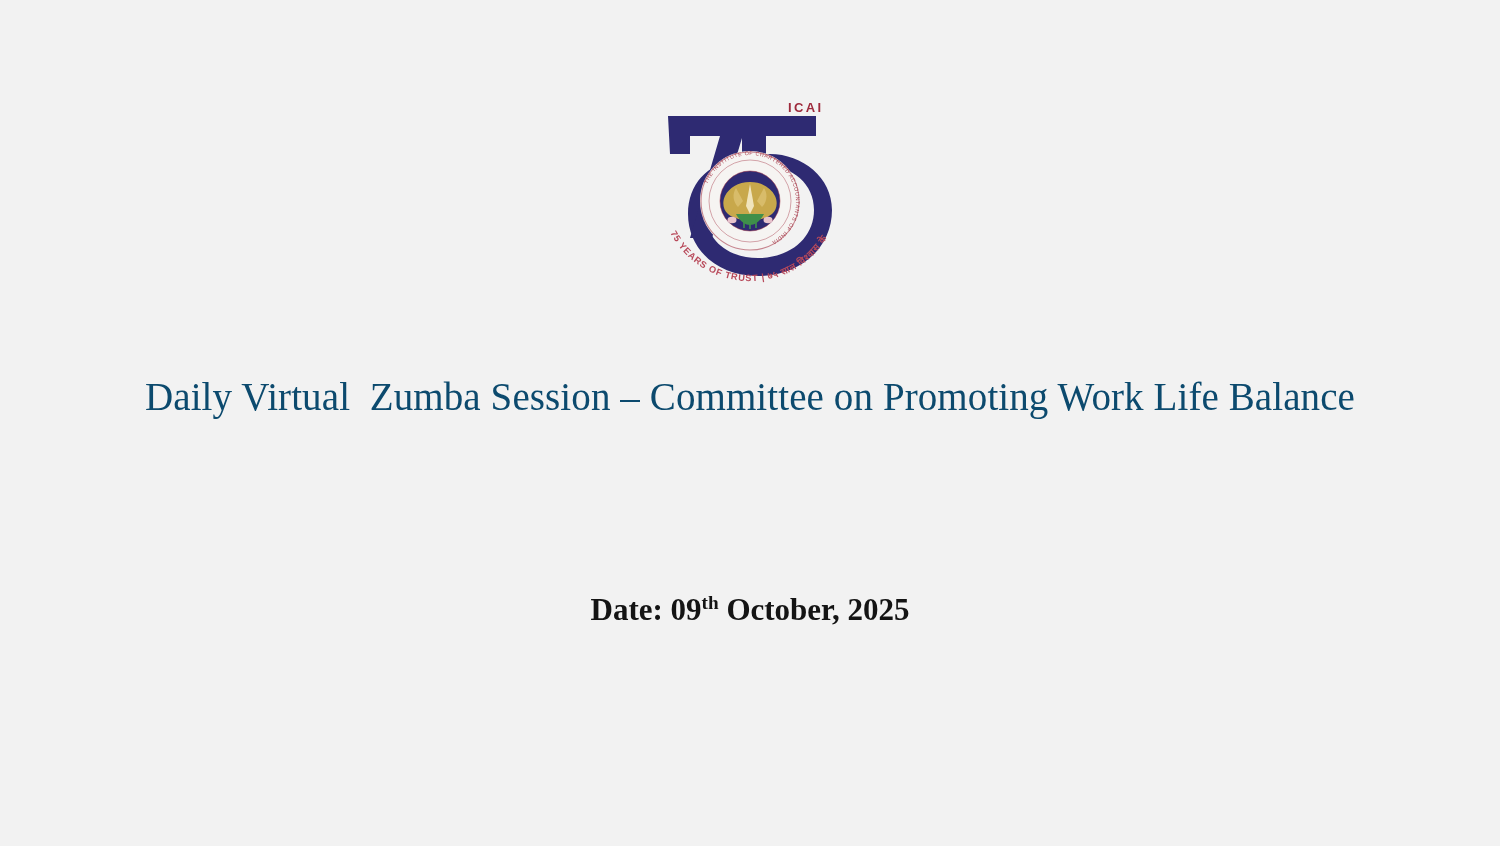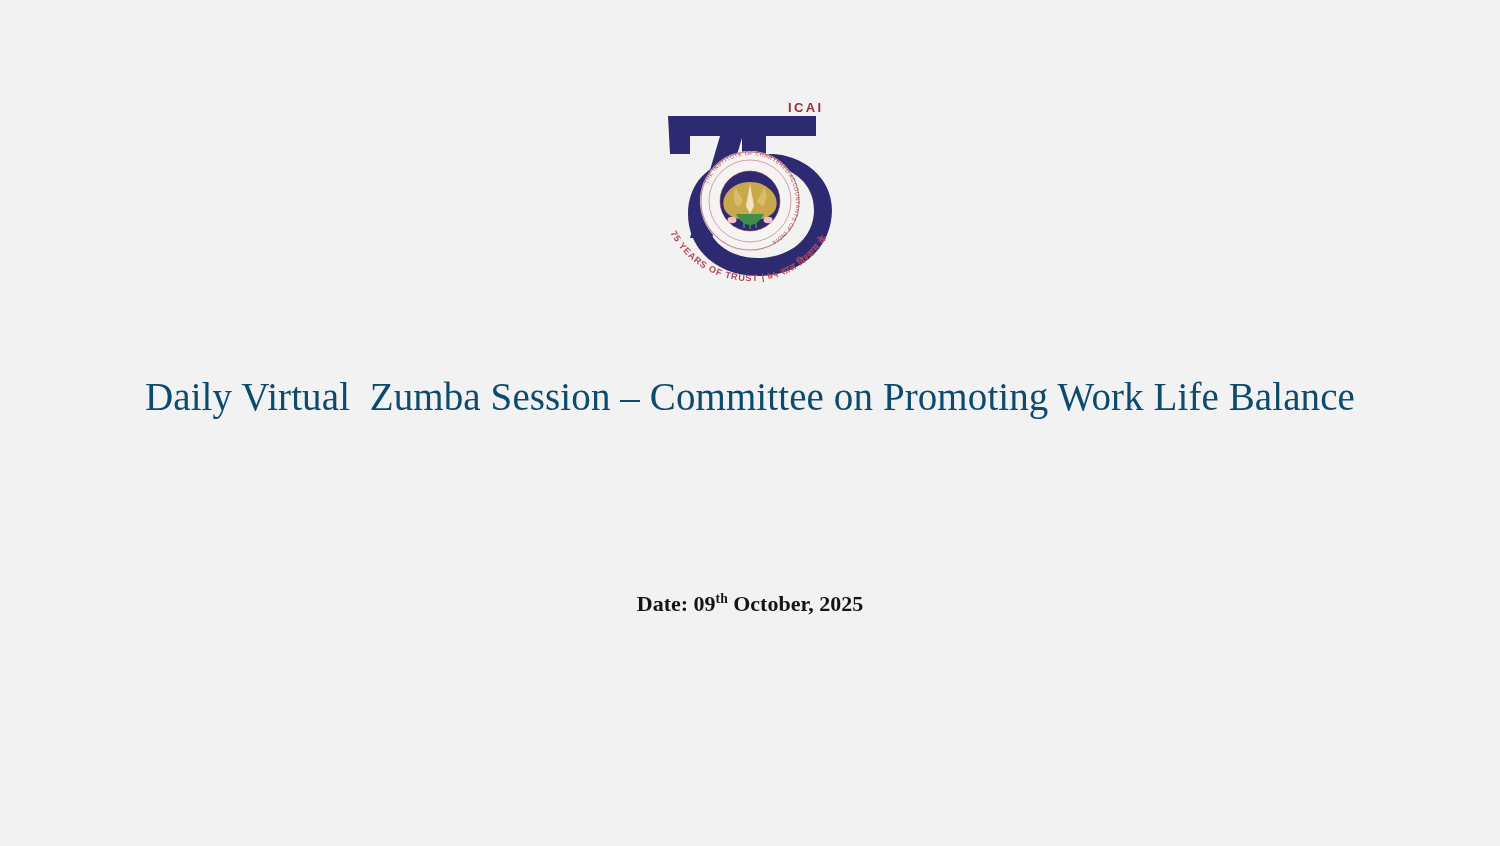--- a/index.html
+++ b/index.html
@@ -65,21 +65,21 @@
   #details-block {
     position: absolute;
     left: 0;
     right: 0;
     top: 588px;
     text-align: center;
   }
   .detail-line {
     font-family: "Liberation Serif", "DejaVu Serif", serif;
     font-weight: bold;
-    font-size: 22px;
+    font-size: 31px;
     line-height: 1.42;
     color: #141414;
     white-space: pre;
   }
   .detail-line .sup {
     font-size: 0.62em;
     vertical-align: super;
     line-height: 0;
   }
 </style>

